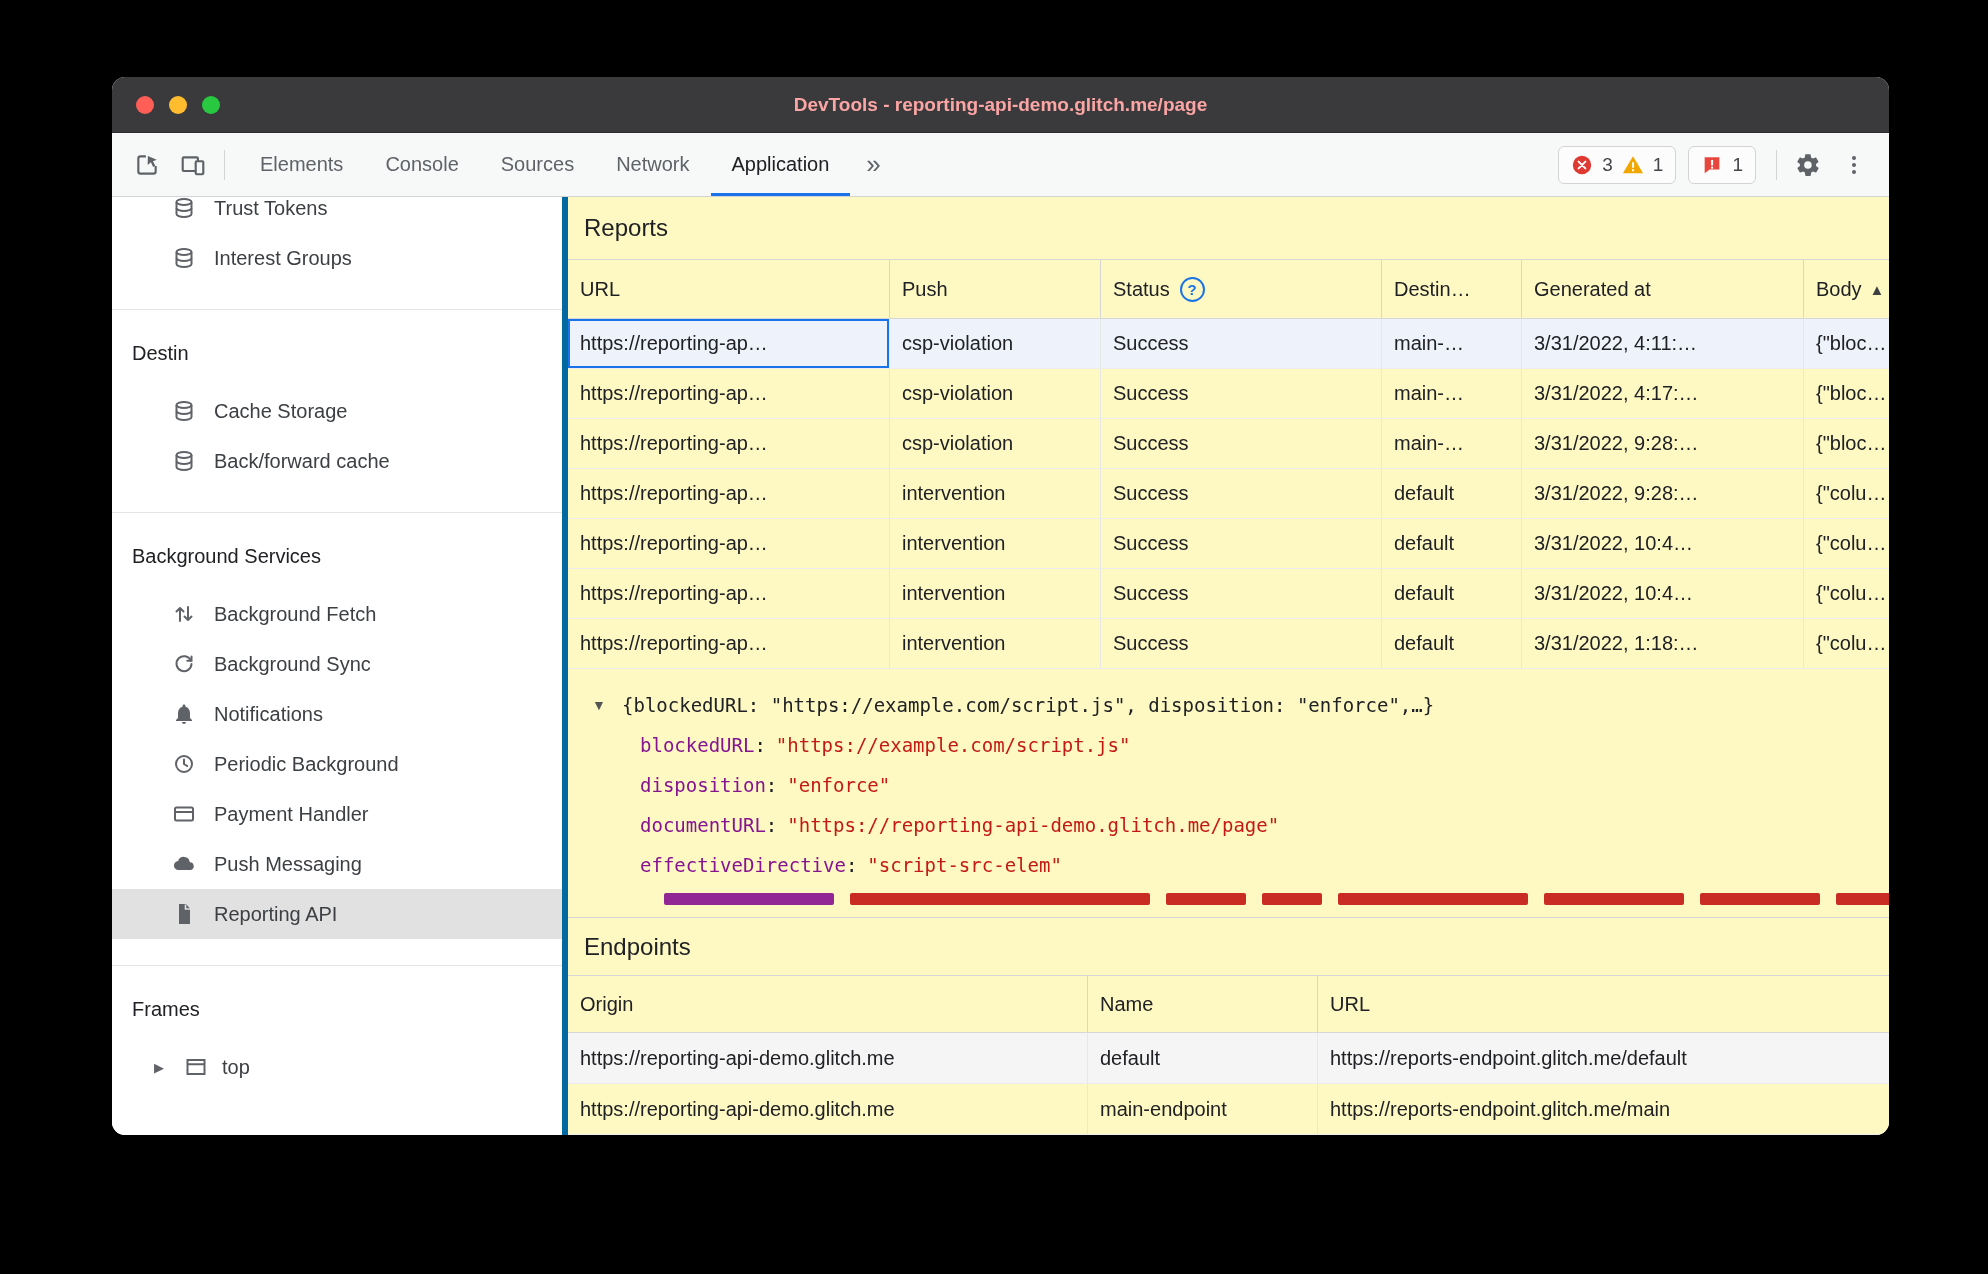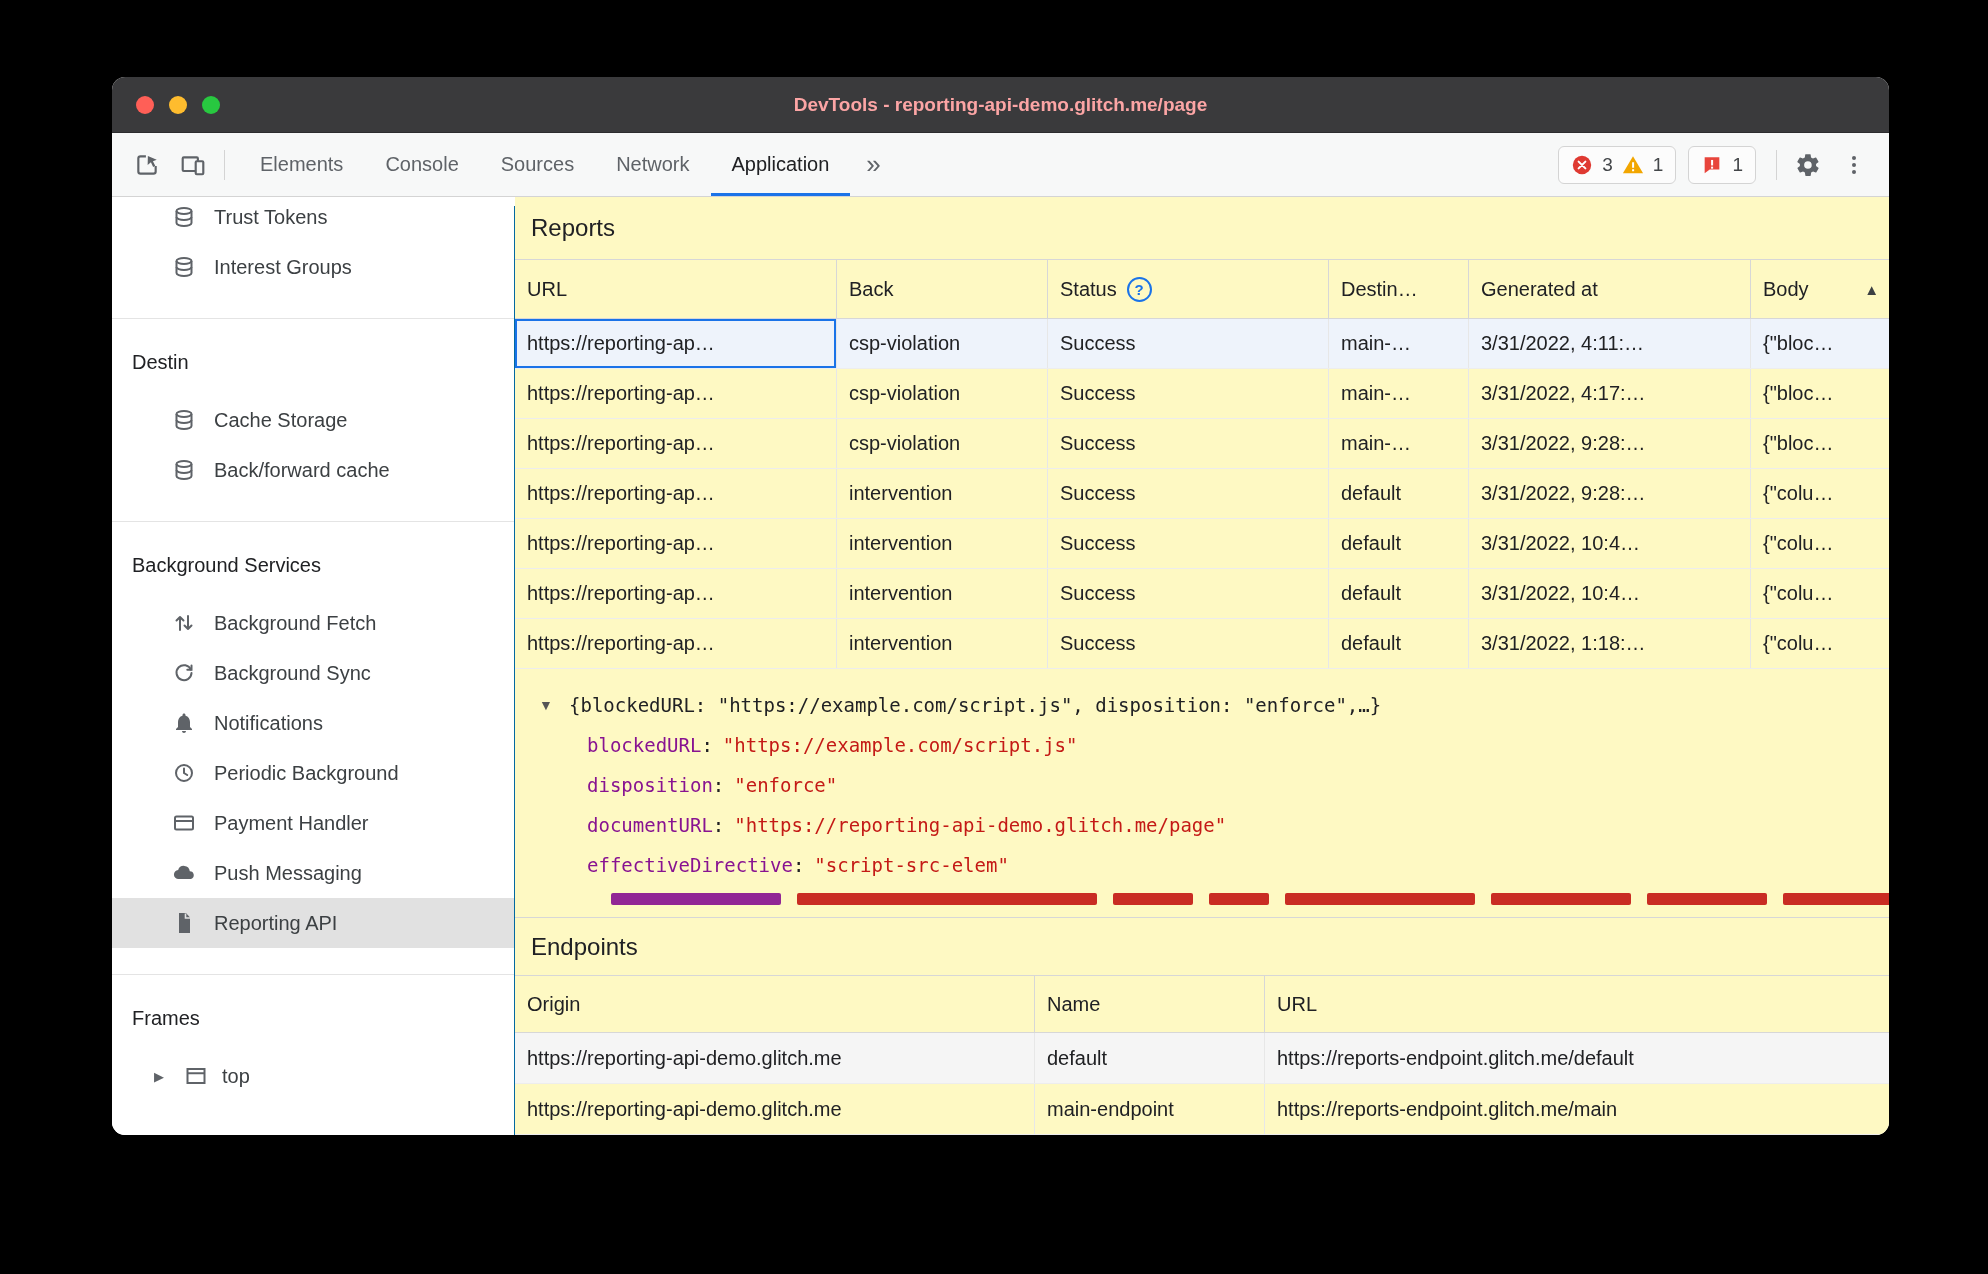--- a/index.html
+++ b/index.html
@@ -46,21 +46,21 @@
   .tab.active { color: #202124; box-shadow: inset 0 -3px 0 #1a73e8; }
   .more-tabs { font-size: 26px; color: #5f6368; padding: 0 16px; display: flex; align-items: center; height: 100%; }
   .spacer { flex: 1; }
   .badge-box { display: flex; align-items: center; gap: 9px; border: 1px solid #d4d4d4; border-radius: 6px; height: 38px; padding: 0 12px; margin-right: 12px; background: #fcfcfc; flex: none; }
   .badge-count { font-size: 19px; color: #434649; }
 
   
   .content { flex: 1; display: flex; min-height: 0; }
 
   
-  .sidebar { width: 403px; flex: none; border-right: 1px solid #0369a1; overflow: hidden; background: #fff; margin-top: 9px; }
+  .sidebar { width: 456px; flex: none; border-right: 6px solid #0369a1; overflow: hidden; background: #fff; }
   .side-item { height: 50px; display: flex; align-items: center; gap: 18px; padding-left: 60px; font-size: 20px; color: #3c4043; white-space: nowrap; overflow: hidden; }
   .side-item.selected { background: #e1e1e1; }
   .side-item.frame-item { padding-left: 42px; gap: 14px; }
   .side-header { height: 50px; display: flex; align-items: center; padding-left: 20px; font-size: 20px; color: #202124; margin-bottom: 8px; }
   .side-section { border-top: 1px solid #e4e4e4; margin-top: 26px; padding-top: 18px; }
   .icon { flex: none; display: flex; align-items: center; }
   .expand-tri { font-size: 13px; color: #5f6368; width: 16px; }
 
   
   .main { flex: 1; display: flex; flex-direction: column; min-width: 0; background: #fef9c3; }
@@ -315,21 +315,21 @@
         </div>
       </div>
     </div>
 
     <div class="main">
 
       <div class="section-title">Reports</div>
 
       <div class="grid thead">
         <div class="th">URL</div>
-        <div class="th">Back</div>
+        <div class="th">Push</div>
         <div class="th">
           <span>Status</span>
           <span class="help">?</span>
         </div>
         <div class="th">Destin…</div>
         <div class="th">Generated at</div>
         <div class="th th-body">
           <span>Body</span>
           <span class="sort">▲</span>
         </div>

